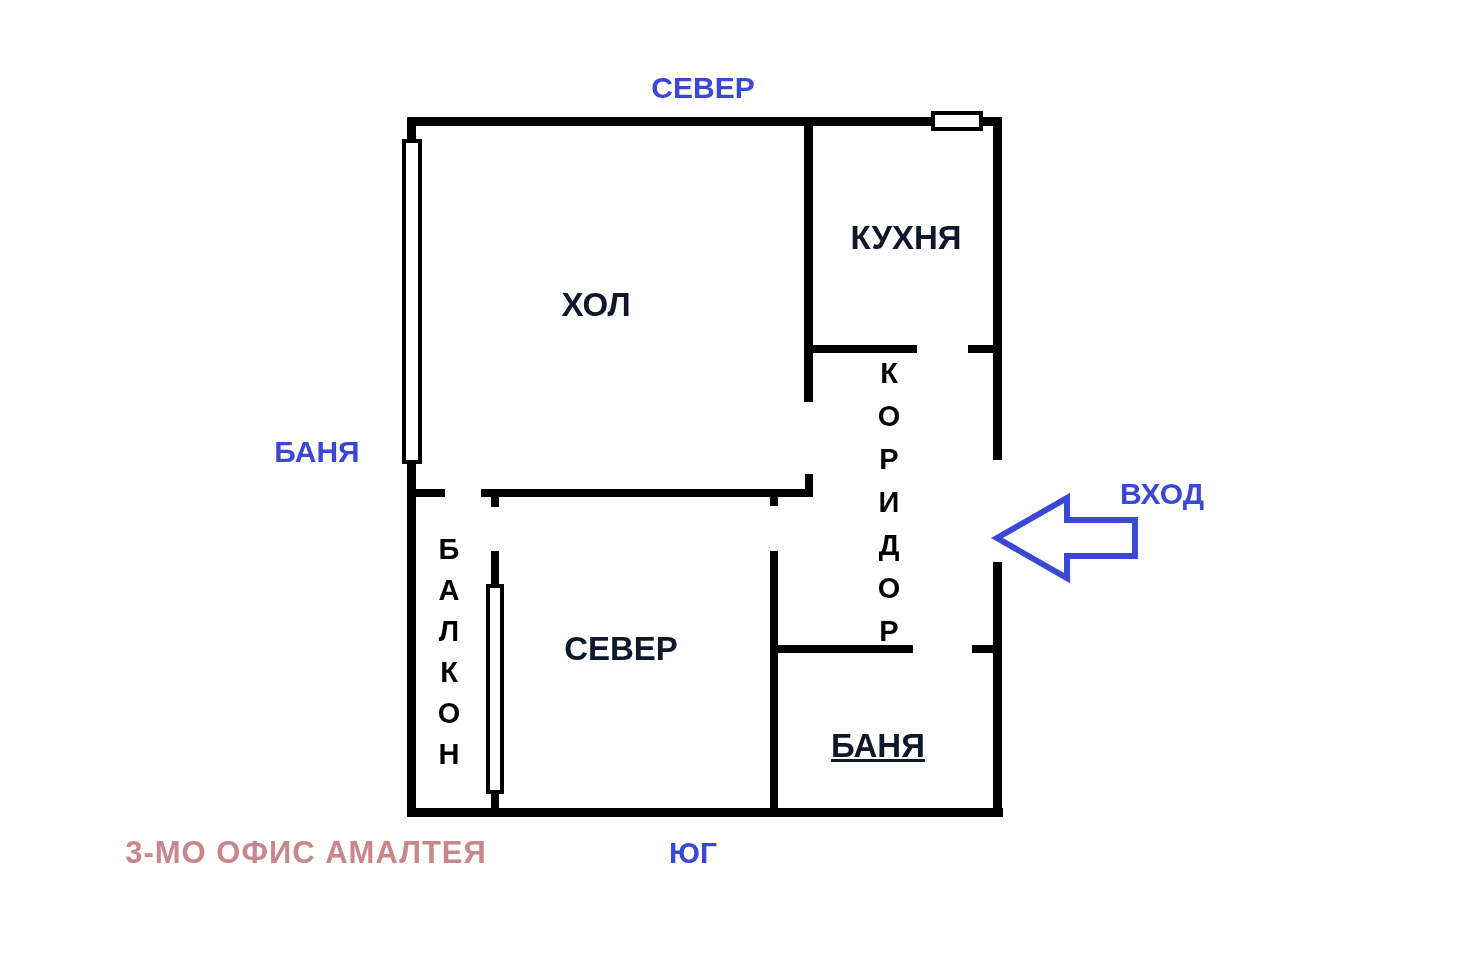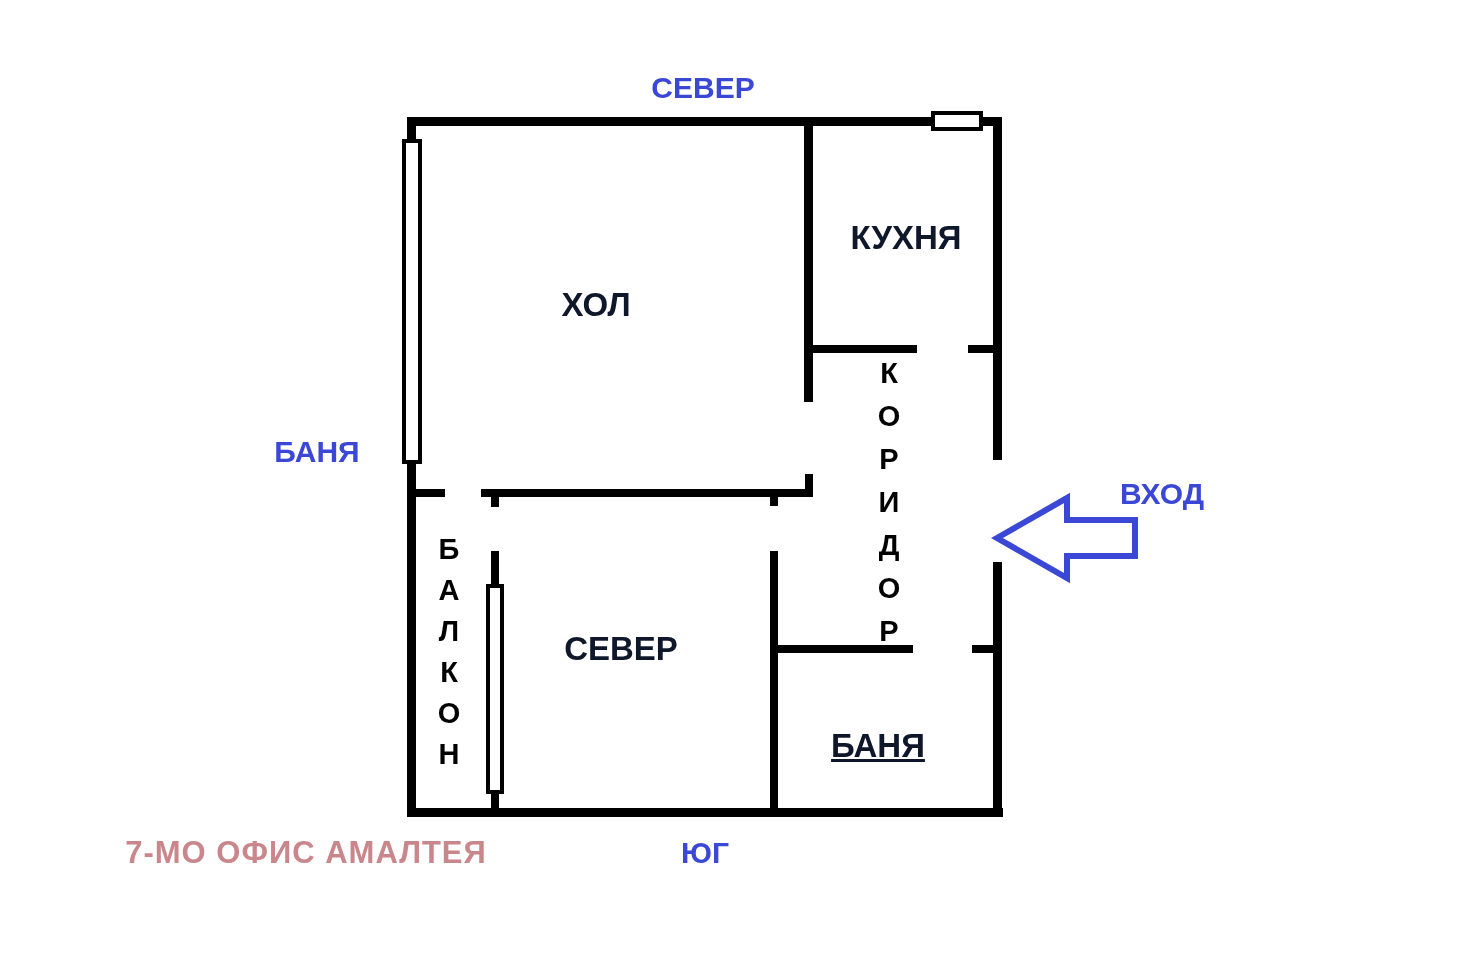--- a/index.html
+++ b/index.html
@@ -42,21 +42,21 @@
   <div class="wall" style="left:770px;top:551px;width:8px;height:266px;"></div>
   <div class="wall" style="left:770px;top:645px;width:143px;height:8px;"></div>
   <div class="wall" style="left:972px;top:645px;width:30px;height:8px;"></div>
 
   <div class="win" style="left:402px;top:139px;width:20px;height:325px;"></div>
   <div class="win" style="left:931px;top:111px;width:52px;height:20px;"></div>
   <div class="win" style="left:486px;top:584px;width:18px;height:210px;"></div>
 
   <div class="lbl blue" style="left:703px;top:88px;">СЕВЕР</div>
   <div class="lbl blue" style="left:317px;top:452px;">БАНЯ</div>
-  <div class="lbl blue" style="left:693px;top:853px;margin-left:12px;">ЮГ</div>
+  <div class="lbl blue" style="left:693px;top:853px;">ЮГ</div>
   <div class="lbl blue" style="left:1162px;top:494px;">ВХОД</div>
 
   <svg class="arrow-svg" style="left:990px;top:488px;" width="152" height="100" viewBox="0 0 152 100">
     <polygon points="7,50 77,10 77,32 145,32 145,68 77,68 77,90" fill="#ffffff" stroke="var(--blue,#3b48d6)" stroke-width="6" stroke-linejoin="miter"></polygon>
   </svg>
 
   <div class="lbl room" style="left:596px;top:305px;">ХОЛ</div>
   <div class="lbl room" style="left:906px;top:238px;">КУХНЯ</div>
   <div class="lbl room" style="left:621px;top:649px;">СЕВЕР</div>
   <div class="lbl room" style="left:878px;top:746px;text-decoration:underline;">БАНЯ</div>
@@ -72,15 +72,15 @@
     </div>
   <div class="vlabel v-balcony" style="left:449px;top:529px;">
       <span>Б</span>
       <span>А</span>
       <span>Л</span>
       <span>К</span>
       <span>О</span>
       <span>Н</span>
     </div>
 
-  <div class="lbl pink" style="left:306px;top:853px;">7-МО ОФИС АМАЛТЕЯ</div>
+  <div class="lbl pink" style="left:306px;top:853px;">3-МО ОФИС АМАЛТЕЯ</div>
 
 </div>
 
 </body></html>

